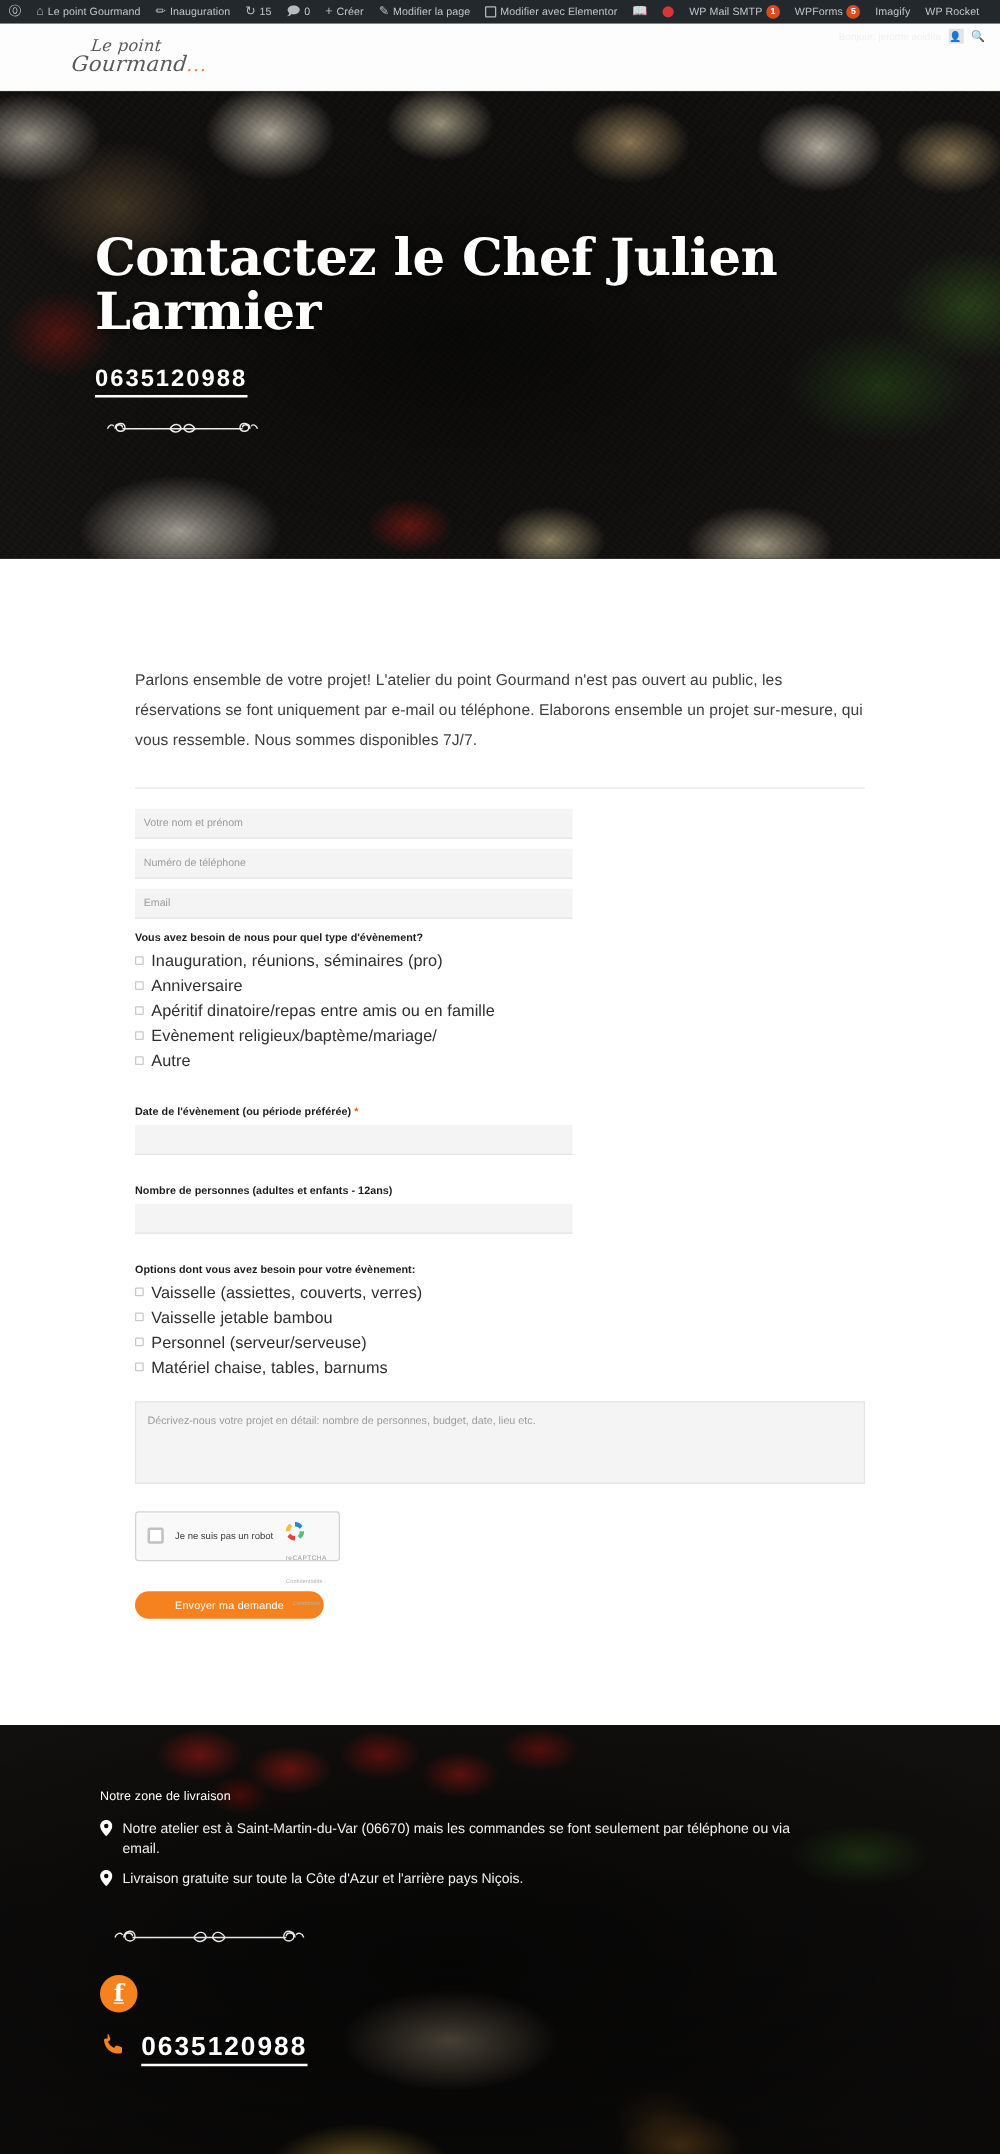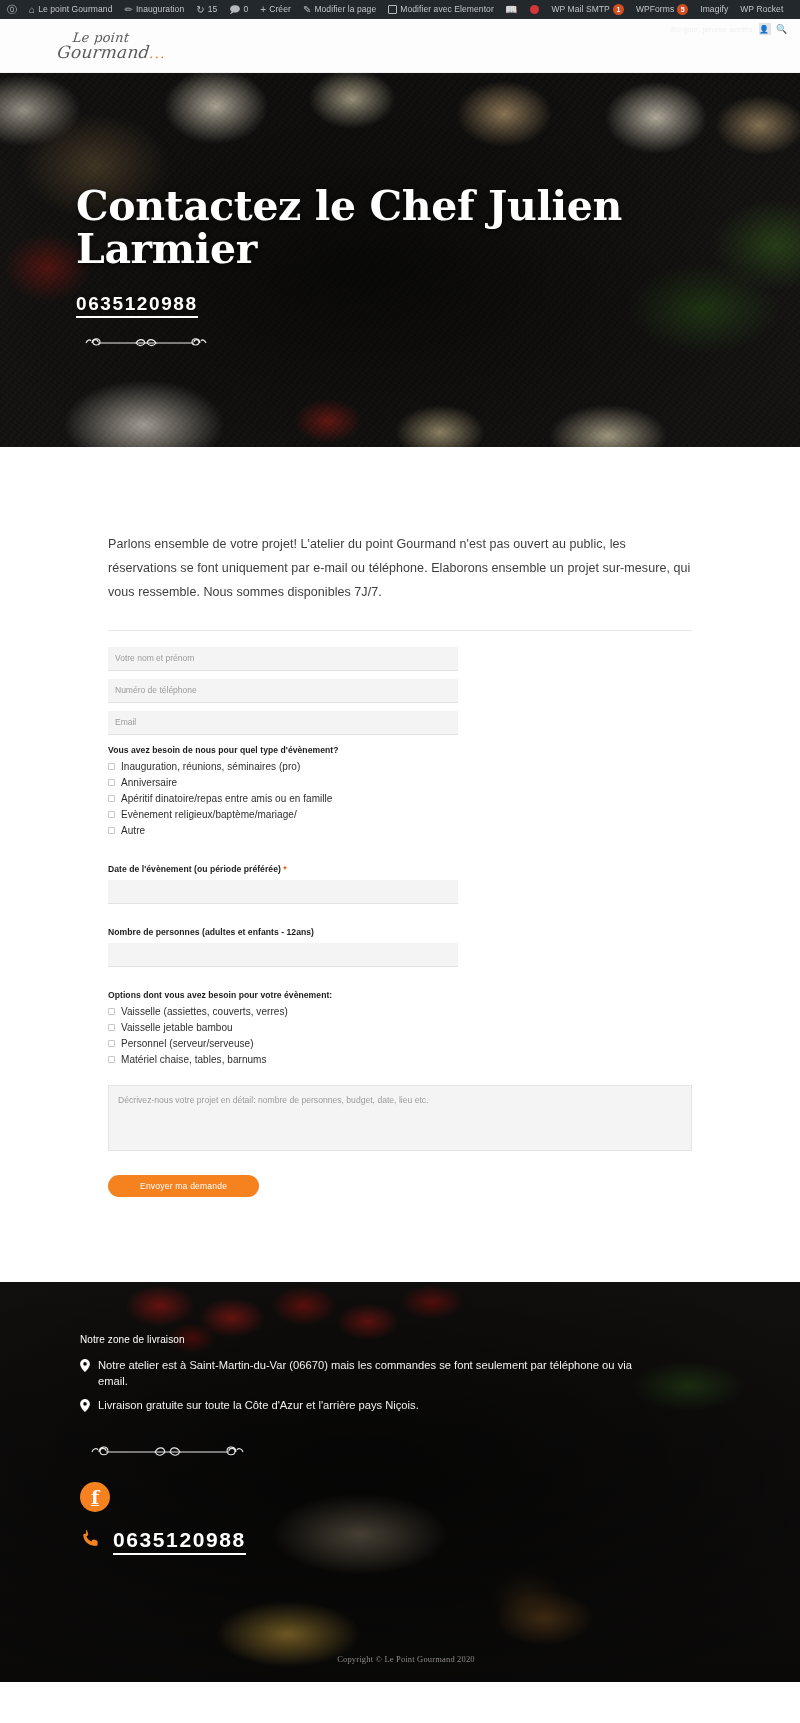--- a/index.html
+++ b/index.html
@@ -166,21 +166,21 @@
   .f-label {
     font-size:8.6px; font-weight:bold; color:#1c1c1c;
     margin:10px 0 6px; letter-spacing:.005em;
   }
   .f-label .req { color:#e8590c; font-weight:bold; }
   .cb-row { display:flex; align-items:center; gap:6px; margin:0 0 5px; }
   .cb {
     width:7px; height:7px; border:1px solid #c8c8c8; background:#fff;
     border-radius:1px; flex:0 0 auto;
   }
-  .cb-label { font-size:10px; color:#2e2e2e; letter-spacing:.005em; }
+  .cb-label { font-size:13px; color:#2e2e2e; letter-spacing:.005em; }
   .blockgap { height:13px; }
   .f-area {
     display:block; width:584px; height:66px;
     background:#f4f4f4; border:1px solid #e4e4e4;
     padding:9px 9px; resize:none; outline:none;
     font-family:"Liberation Sans", sans-serif;
     font-size:8.6px; color:#8d8d8d;
     margin-top:20px;
   }
   .f-area::placeholder { color:#9b9b9b; }
@@ -419,20 +419,36 @@
           <span class="cb"></span>
           <span class="cb-label">Personnel (serveur/serveuse)</span>
         </div>
         <div class="cb-row">
           <span class="cb"></span>
           <span class="cb-label">Matériel chaise, tables, barnums</span>
         </div>
 
         <textarea class="f-area" placeholder="Décrivez-nous votre projet en détail: nombre de personnes, budget, date, lieu etc." style=""></textarea>
 
+        <div class="recaptcha">
+          <span class="rc-box"></span>
+          <span class="rc-text">Je ne suis pas un robot</span>
+          <span class="rc-right">
+            <span class="rc-logo">
+              <svg viewBox="0 0 24 24" width="20" height="20" xmlns="http://www.w3.org/2000/svg">
+                <path d="M12 3.2a8.8 8.8 0 0 1 7.2 3.7l-2.6 2.6A5.2 5.2 0 0 0 12 7.4V3.2z" fill="#1c8adb"></path>
+                <path d="M20.8 12a8.8 8.8 0 0 1-3.7 7.2l-2.6-2.6A5.2 5.2 0 0 0 16.6 12h4.2z" fill="#4fc27b"></path>
+                <path d="M12 20.8A8.8 8.8 0 0 1 4.8 17l2.6-2.6A5.2 5.2 0 0 0 12 16.6v4.2z" fill="#ee4037"></path>
+                <path d="M3.2 12A8.8 8.8 0 0 1 6.9 4.8l2.6 2.6A5.2 5.2 0 0 0 7.4 12H3.2z" fill="#f3c13a"></path>
+              </svg>
+            </span>
+            <span class="rc-brand">reCAPTCHA</span>
+            <span class="rc-legal">Confidentialité - Conditions</span>
+          </span>
+        </div>
 
         <button class="submit" type="submit">Envoyer ma demande</button>
       </form>
     </div>
   </div>
 
   <div class="footer">
     <div class="footer-bg"></div>
     <div class="footer-vig"></div>
     <div class="footer-inner">

